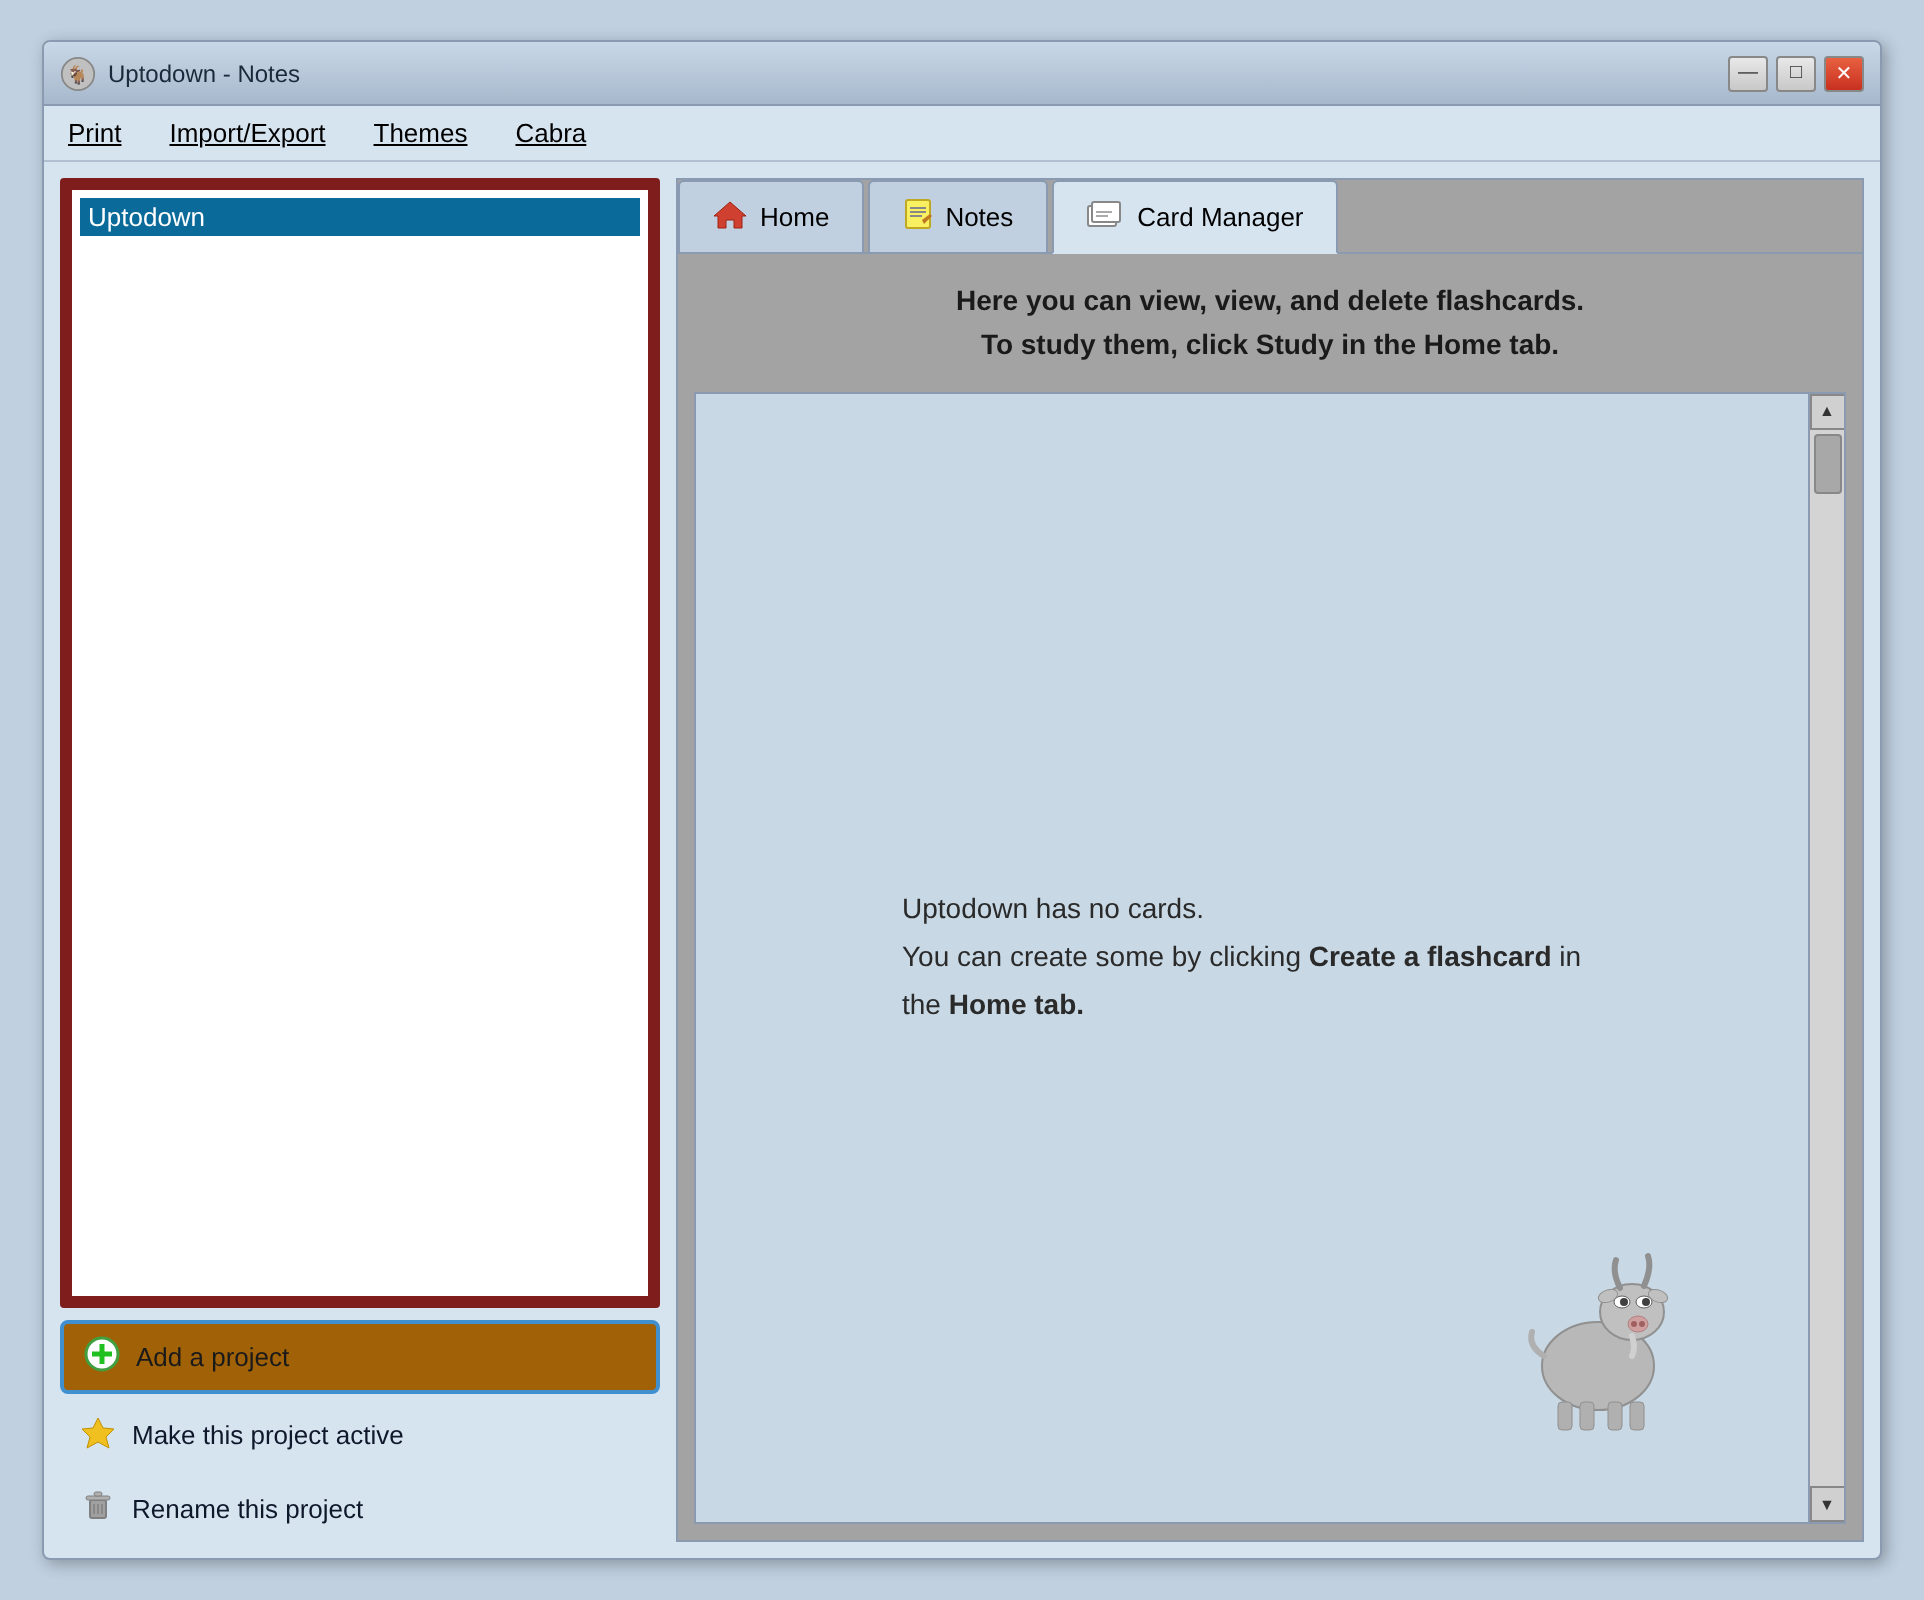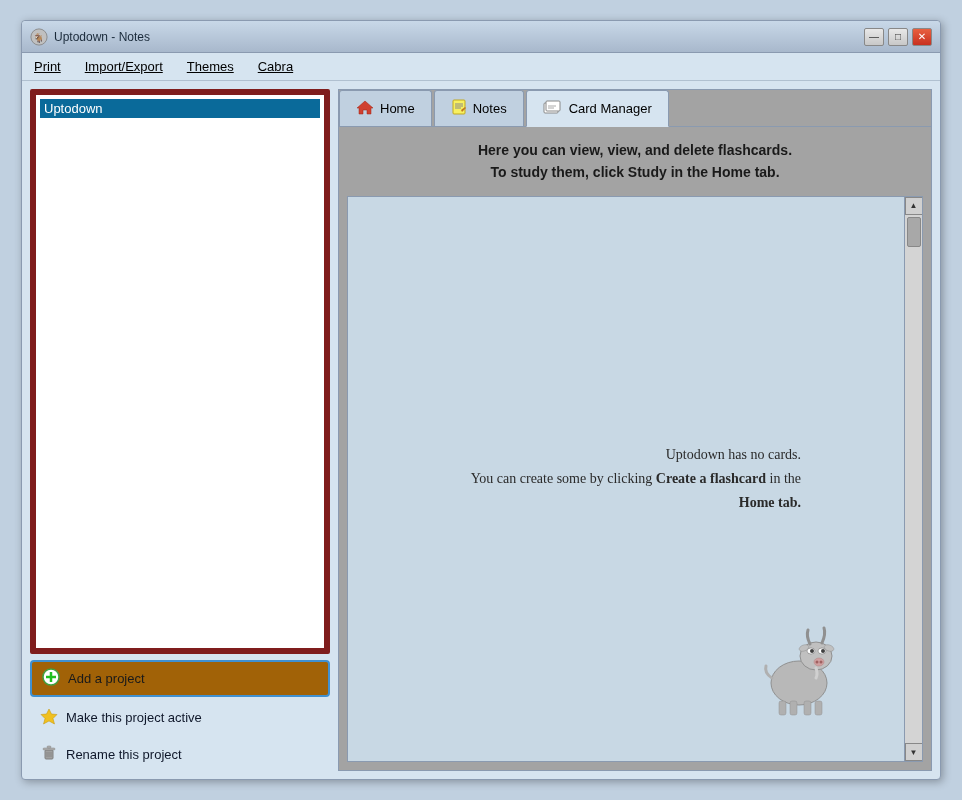--- a/index.html
+++ b/index.html
@@ -196,26 +196,25 @@
     }
     .card-scroll-area {
       flex: 1;
       display: flex;
       align-items: center;
       justify-content: center;
       position: relative;
       padding: 20px;
     }
     .empty-message {
-      text-align: right;
+      text-align: left;
       font-size: 14px;
       color: #2a2a2a;
       max-width: 350px;
       line-height: 1.7;
-      font-family: Liberation Serif, serif;
     }
     .goat-image {
       position: absolute;
       right: 60px;
       bottom: 40px;
     }
     .goat-svg {
       width: 90px;
       height: 100px;
     }

